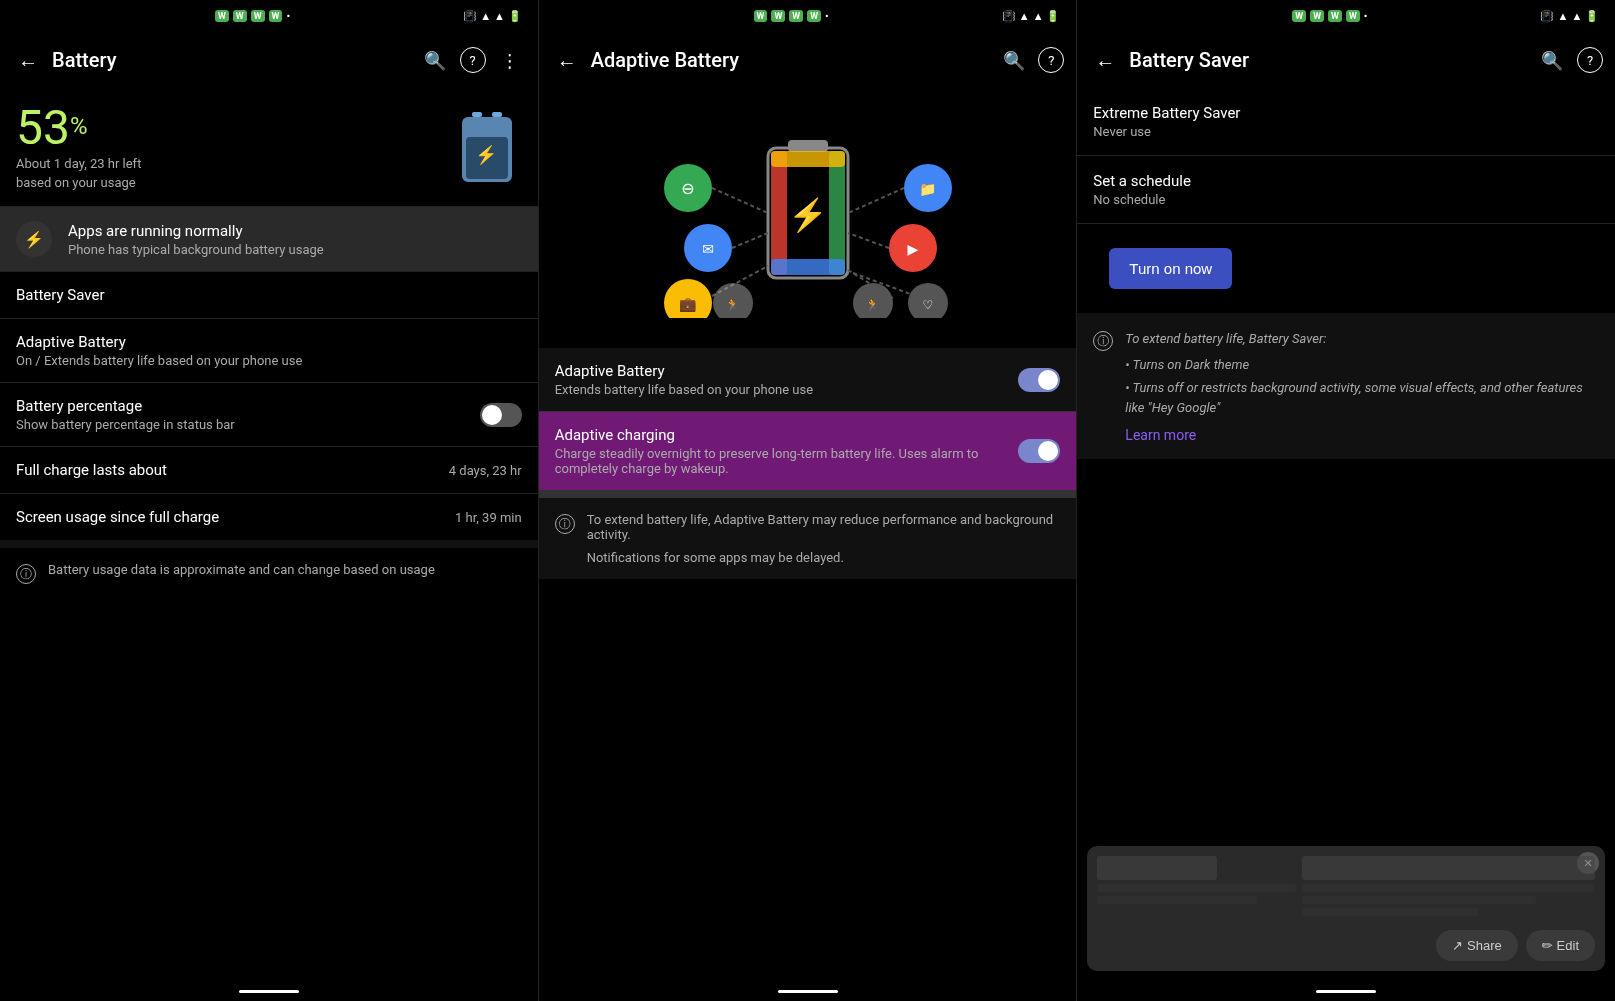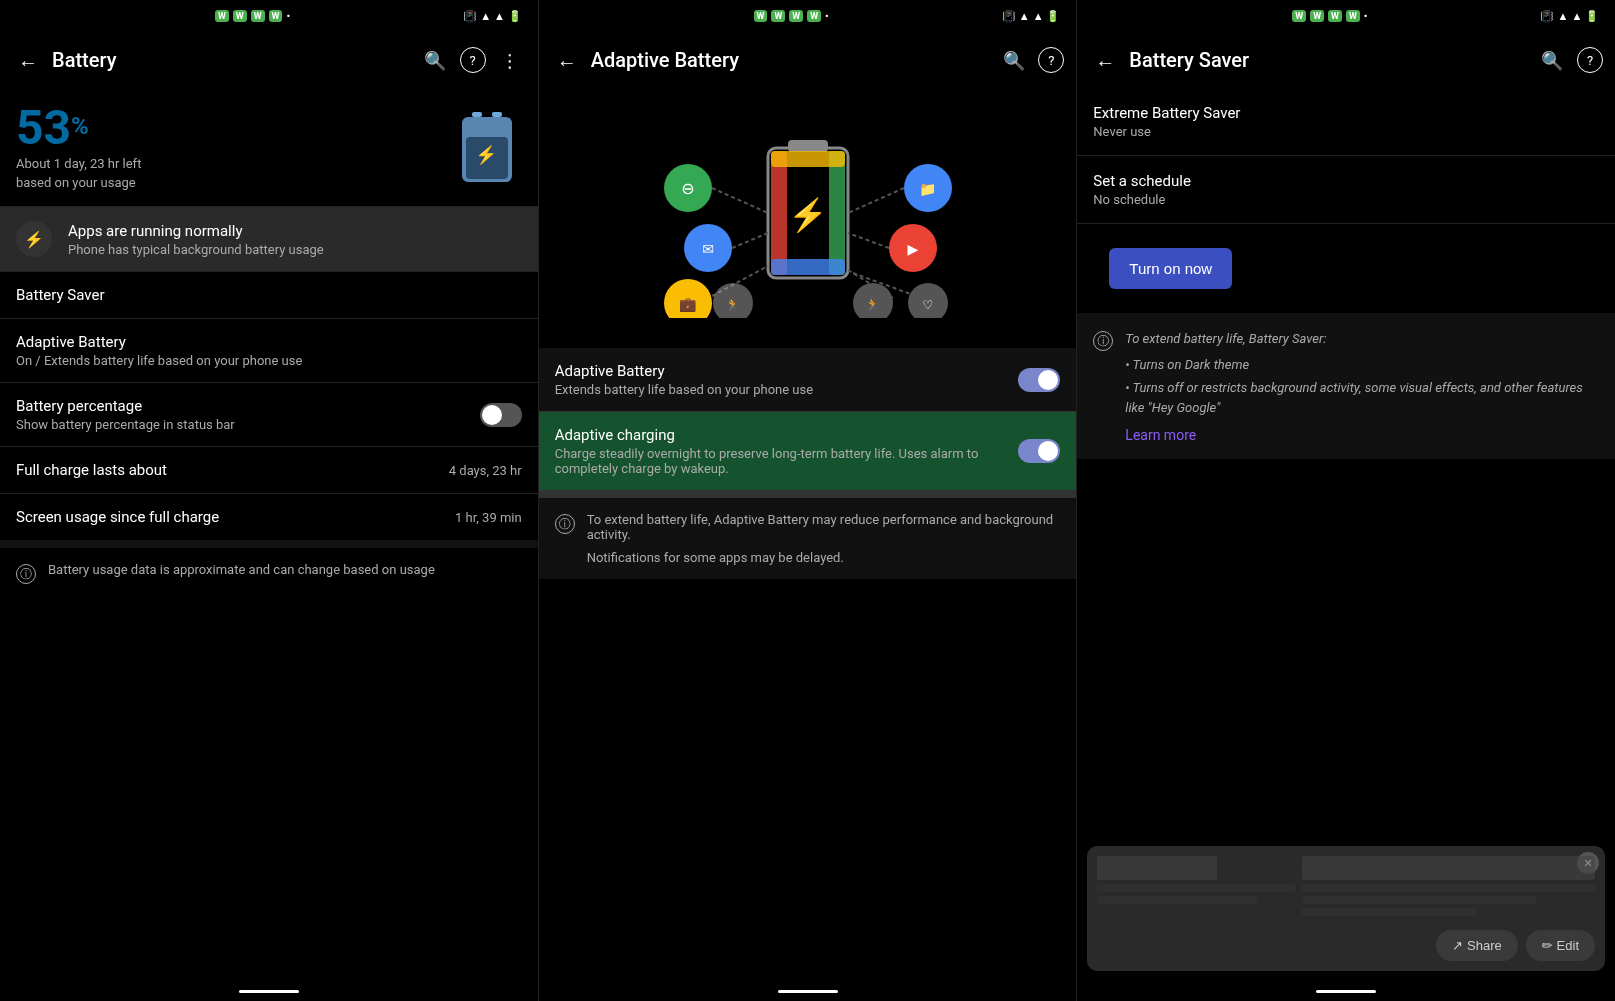--- a/index.html
+++ b/index.html
@@ -102,23 +102,23 @@
 
     
     .battery-main {
       padding: 16px;
       display: flex;
       align-items: center;
       gap: 16px;
       border-bottom: 1px solid #222;
     }
     .battery-percent {
-      color: #0369a1;
+      color: #bef264;
       font-size: 48px;
-      font-weight: 700;
+      font-weight: 400;
       line-height: 1;
     }
     .battery-percent-sym {
       font-size: 24px;
       vertical-align: top;
       margin-top: 10px;
       display: inline-block;
     }
     .battery-sub {
       color: #aaa;
@@ -561,21 +561,21 @@
 
     <div style="background:#1a1a1a;margin:0;">
       <div class="list-item" style="background:#111;border-bottom:1px solid #333;">
         <div class="list-item-content">
           <div class="list-item-title">Adaptive Battery</div>
           <div class="list-item-sub">Extends battery life based on your phone use</div>
         </div>
         <div class="toggle toggle-on"></div>
       </div>
 
-      <div class="list-item" style="background:#14532d;border-bottom:8px solid #333;">
+      <div class="list-item" style="background:#701a75;border-bottom:8px solid #333;">
         <div class="list-item-content">
           <div class="list-item-title">Adaptive charging</div>
           <div class="list-item-sub">Charge steadily overnight to preserve long-term battery life. Uses alarm to completely charge by wakeup.</div>
         </div>
         <div class="toggle toggle-on"></div>
       </div>
     </div>
 
     <div class="info-section" style="background:#111;flex-direction:column;gap:8px;">
       <div style="display:flex;gap:12px;">

